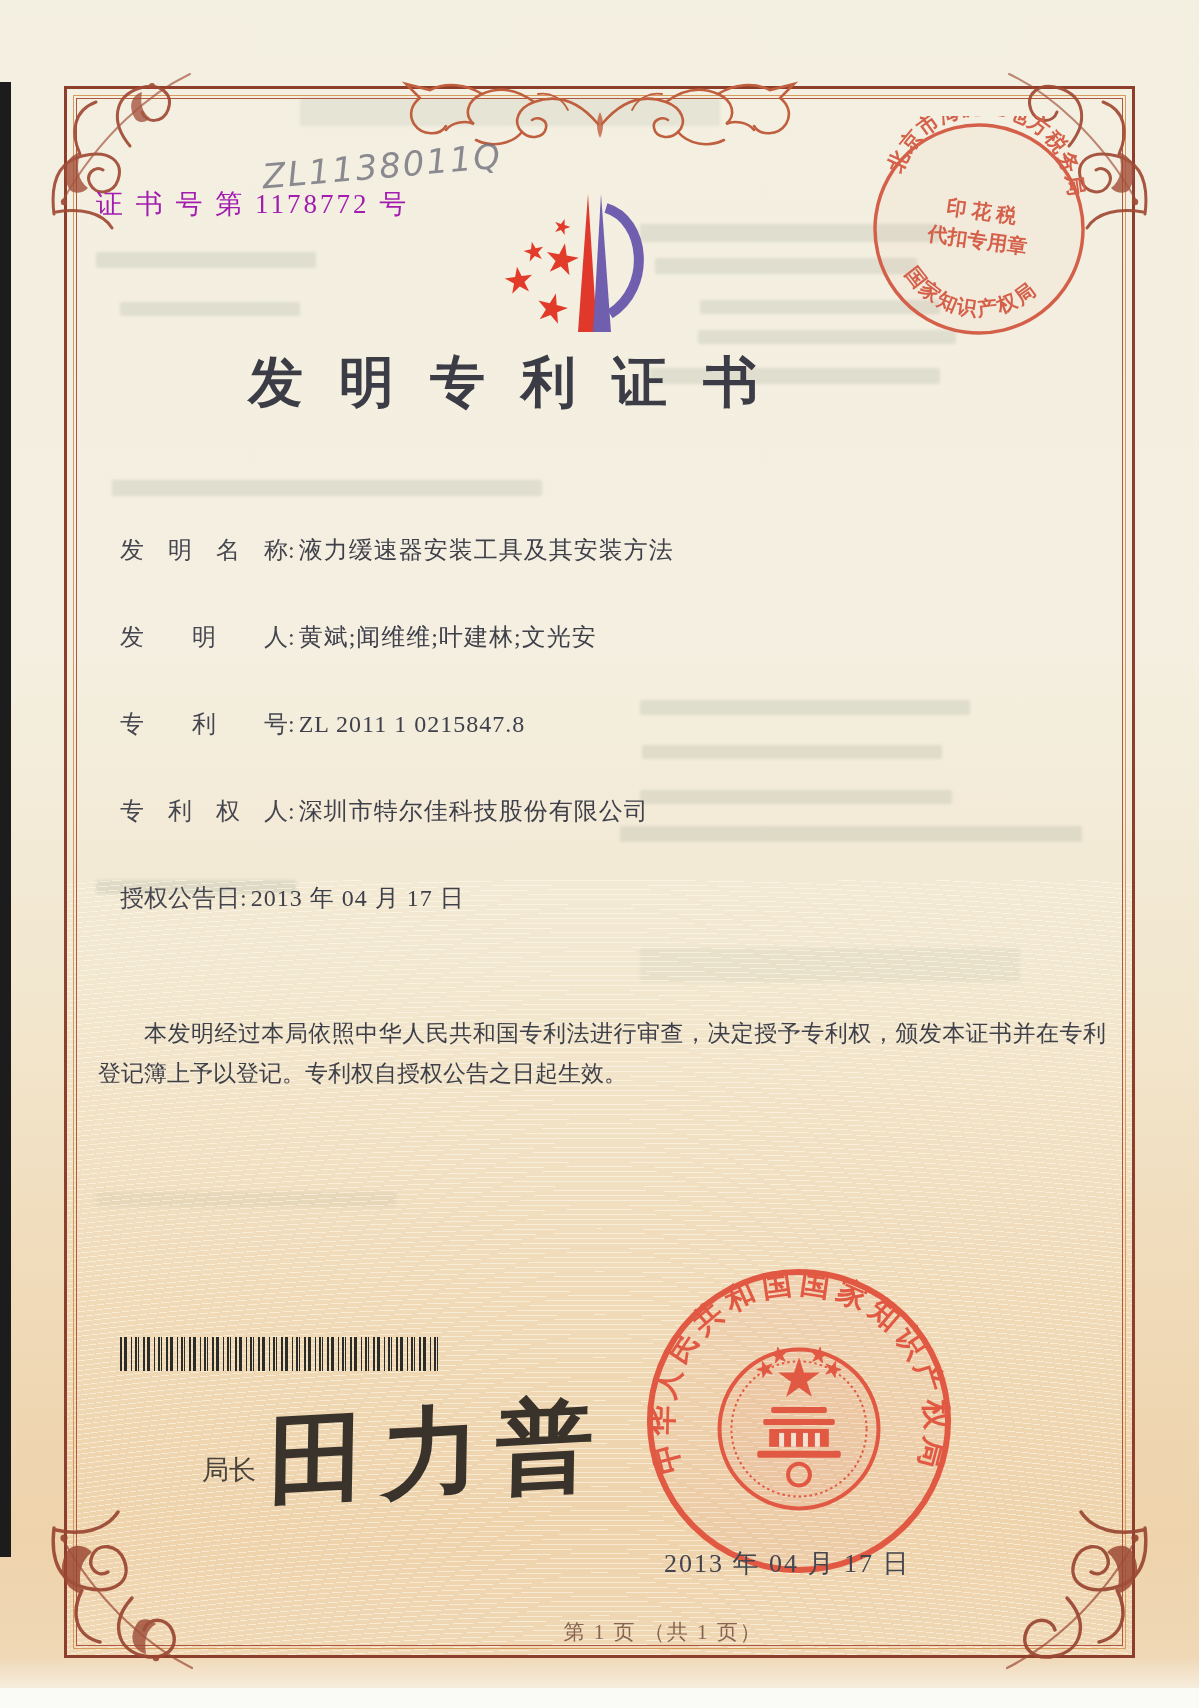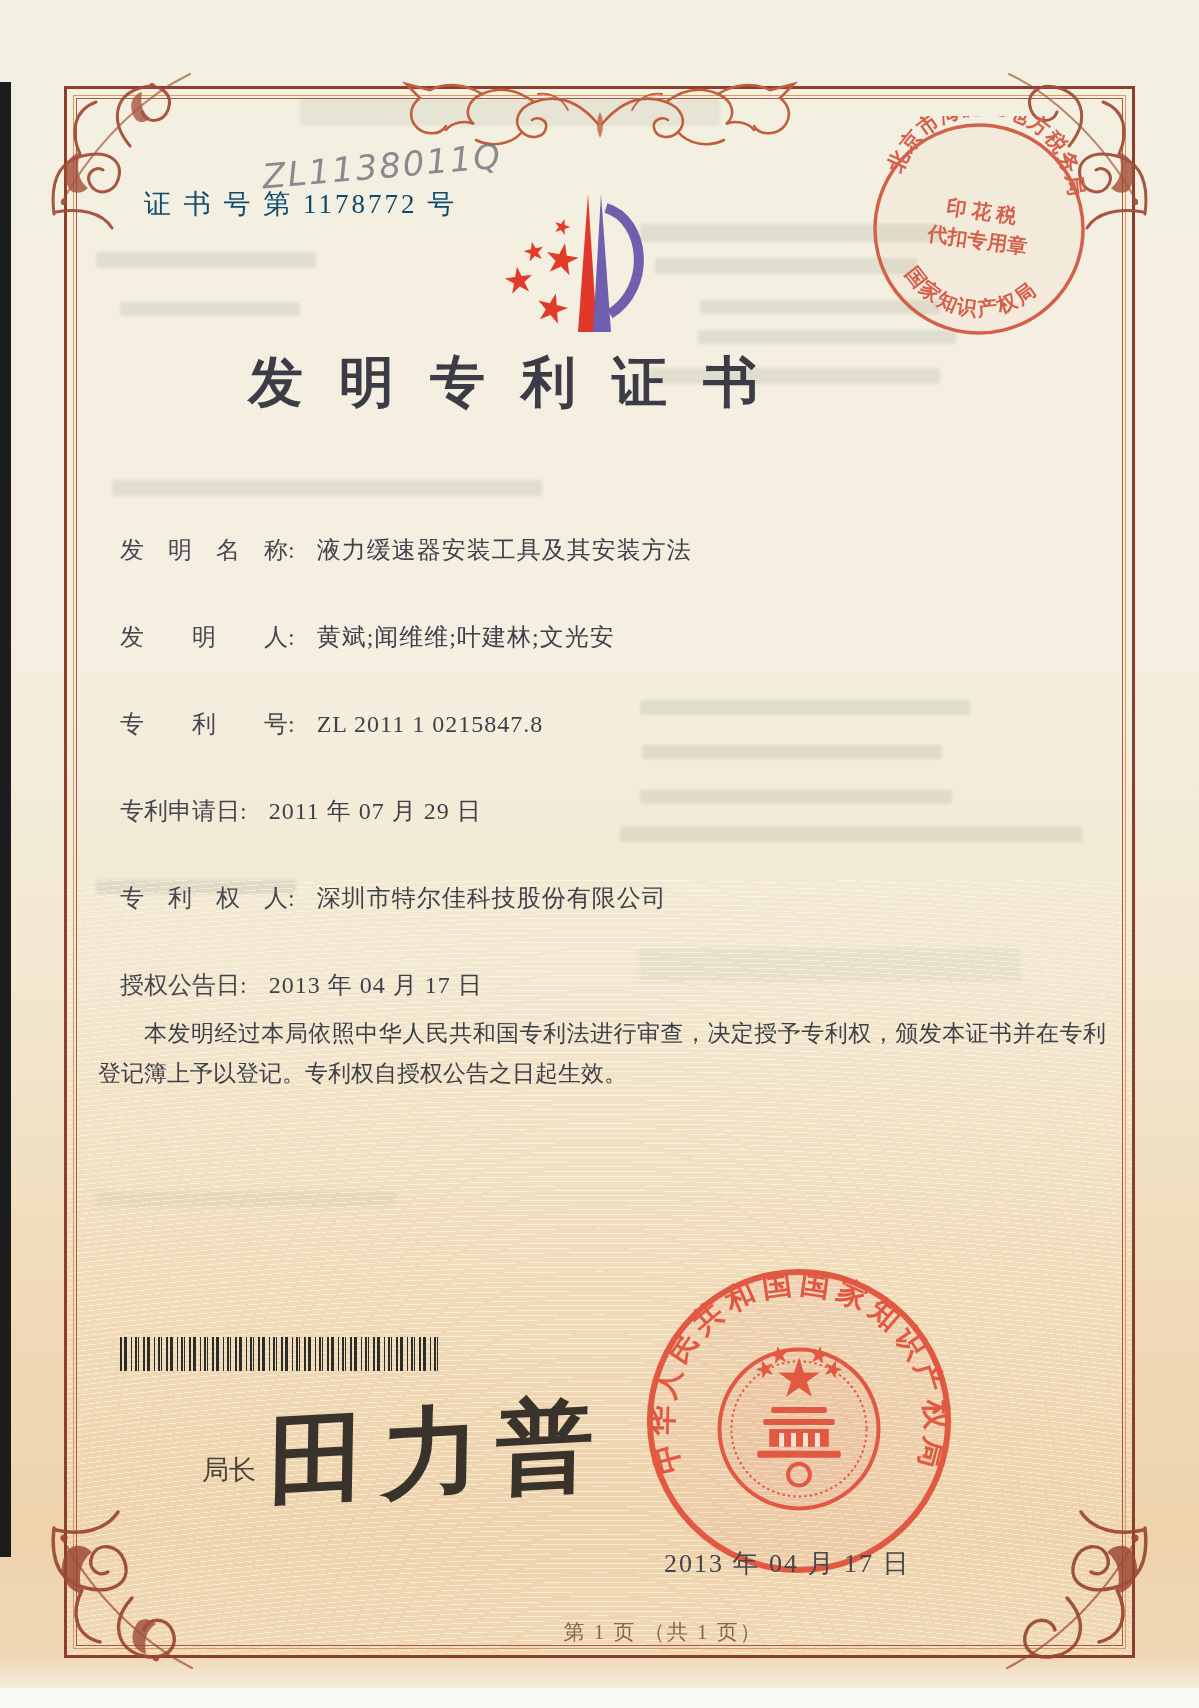--- a/index.html
+++ b/index.html
@@ -38,31 +38,31 @@
   .corner.br{right:40px;bottom:28px;transform:scale(-1,-1);}
   .top-ornament{position:absolute;left:380px;top:68px;width:440px;height:92px;}
   
   .ghost{position:absolute;background:rgba(120,136,120,.16);filter:blur(1.6px);border-radius:2px;}
   
   .handwritten{
     position:absolute;left:262px;top:146px;font-size:34px;font-style:italic;
     color:rgba(108,108,120,.78);letter-spacing:2px;transform:rotate(-5deg);
     font-family:"DejaVu Sans","Liberation Sans",sans-serif;
   }
-  .cert-no{position:absolute;left:96px;top:186px;font-size:27px;letter-spacing:3px;color:#0c4a6e;margin-left:48px;}
+  .cert-no{position:absolute;left:96px;top:186px;font-size:27px;letter-spacing:3px;color:#a21caf;}
   .tax-stamp{position:absolute;left:866px;top:116px;width:226px;height:226px;}
   .logo{position:absolute;left:500px;top:192px;width:160px;height:146px;}
   .doc-title{
     position:absolute;left:64px;top:346px;width:878px;text-align:center;
     font-size:55px;font-weight:bold;color:#3b3c45;letter-spacing:36px;padding-left:36px;
   }
   
   .fields{position:absolute;left:120px;top:534px;right:110px;}
   .field-row{height:87px;font-size:24px;color:var(--ink);}
-  .field-label{color:#45464f;margin-right:22px;}
+  .field-label{color:#45464f;margin-right:4px;}
   .field-value{color:#3f404a;letter-spacing:1px;}
   
   .body-text{position:absolute;left:98px;top:1014px;width:1008px;font-size:23px;line-height:40px;color:#3e3f48;text-align:justify;}
   .body-text p{text-indent:2em;}
   
   .barcode{
     position:absolute;left:120px;top:1337px;width:322px;height:34px;
     background:repeating-linear-gradient(90deg,
       #2b2b28 0 2px,transparent 2px 4px,
       #2b2b28 4px 7px,transparent 7px 11px,
@@ -218,23 +218,20 @@
 
 <div class="fields">
   <div class="field-row">
     <span class="field-label">发　明　名　称:</span><span class="field-value">液力缓速器安装工具及其安装方法</span>
   </div>
   <div class="field-row">
     <span class="field-label">发　　明　　人:</span><span class="field-value">黄斌;闻维维;叶建林;文光安</span>
   </div>
   <div class="field-row">
     <span class="field-label">专　　利　　号:</span><span class="field-value">ZL 2011 1 0215847.8</span>
-  </div>
-  <div class="field-row">
-    <span class="field-label">专利申请日:</span><span class="field-value">2011 年 07 月 29 日</span>
   </div>
   <div class="field-row">
     <span class="field-label">专　利　权　人:</span><span class="field-value">深圳市特尔佳科技股份有限公司</span>
   </div>
   <div class="field-row">
     <span class="field-label">授权公告日:</span><span class="field-value">2013 年 04 月 17 日</span>
   </div>
 </div>
 
 <div class="body-text">

